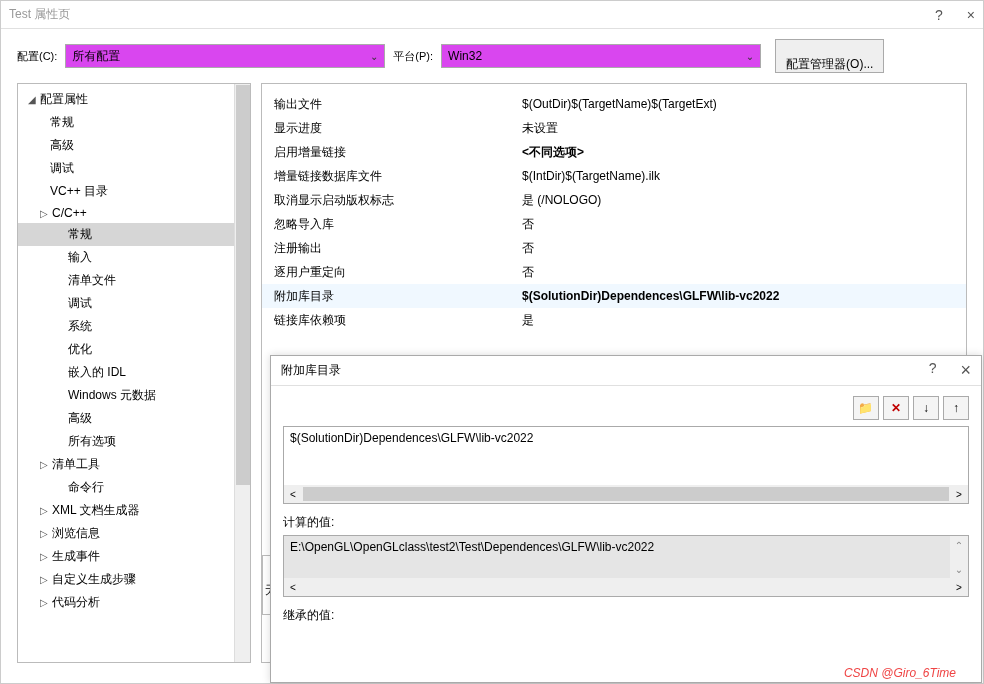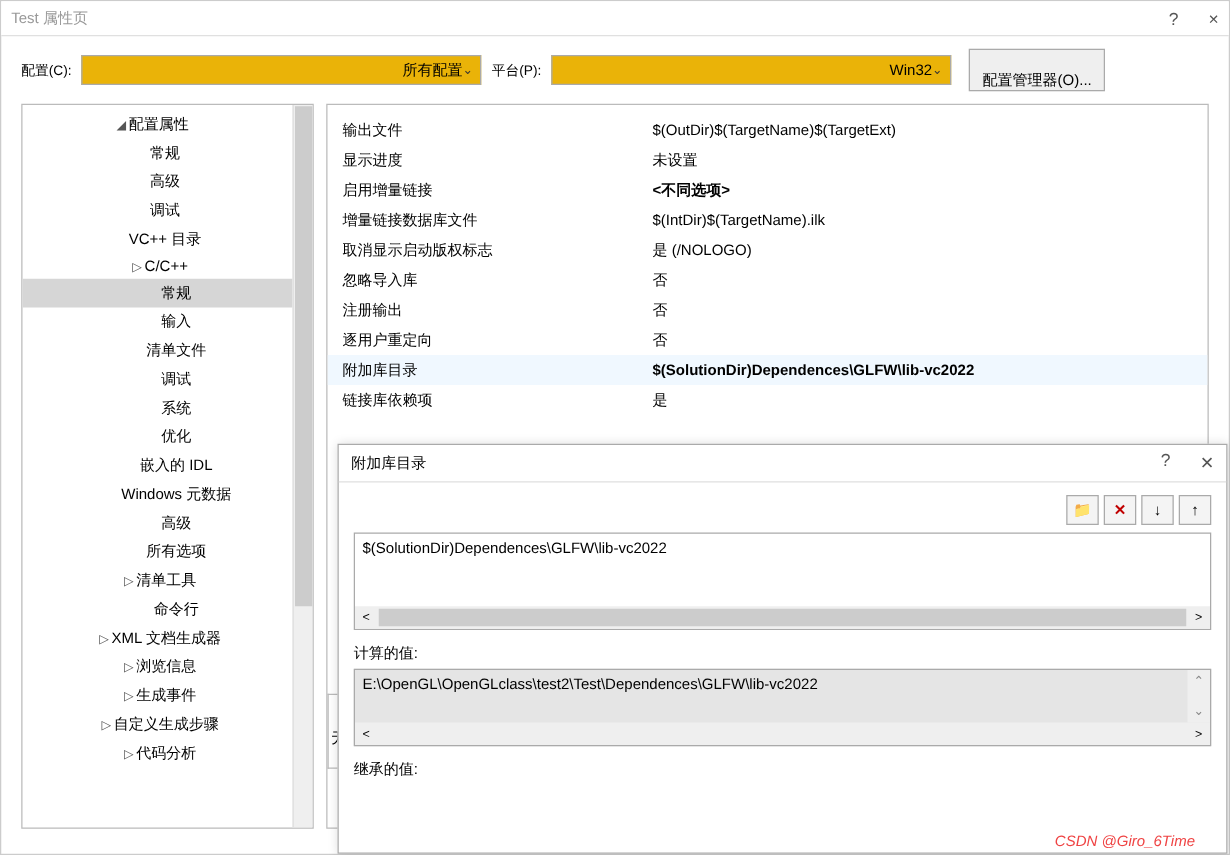--- a/index.html
+++ b/index.html
@@ -4,29 +4,29 @@
   <style>
     * { box-sizing: border-box; margin: 0; padding: 0; }
     body { font-family: "Microsoft YaHei", "Segoe UI", sans-serif; font-size: 12px; background: #fff; color: #000; width: 984px; height: 684px; overflow: hidden; position: relative; }
     .window { border: 1px solid #ccc; width: 984px; height: 684px; background: #fff; }
     .titlebar { height: 28px; background: #fff; display: flex; align-items: center; padding: 0 8px; border-bottom: 1px solid #e0e0e0; color: #999; }
     .titlebar-title { flex: 1; font-size: 12px; }
     .titlebar-btns { display: flex; gap: 24px; }
     .titlebar-btn { cursor: pointer; font-size: 14px; color: #555; }
     .topbar { padding: 10px 16px; display: flex; align-items: center; gap: 8px; }
     .label { font-size: 11px; color: #000; }
-    .select { border: 1px solid #aaa; background: #eab308; height: 24px; padding: 0 6px; font-size: 12px; display: flex; align-items: center; justify-content: flex-end; }
+    .select { border: 1px solid #aaa; background: #d946ef; height: 24px; padding: 0 6px; font-size: 12px; display: flex; align-items: center; justify-content: space-between; }
     .select-config { width: 320px; }
     .select-platform { width: 320px; }
     .chevron { font-size: 10px; color: #333; }
     .cfg-btn { border: 1px solid #aaa; background: #efefef; height: 24px; padding: 16px 10px; font-size: 12px; cursor: pointer; margin-left: 6px; }
     .main { display: flex; padding: 0 16px 12px 16px; height: 592px; gap: 10px; position: relative; }
     .tree-panel { width: 234px; border: 1px solid #bbb; background: #fff; overflow: hidden; display: flex; }
     .tree { flex: 1; padding: 4px 0; }
-    .tree-item { padding: 3px 20px 3px 24px; cursor: pointer; white-space: nowrap; font-size: 12px; color: #000; text-align: center; }
+    .tree-item { padding: 3px 20px 3px 24px; cursor: pointer; white-space: nowrap; font-size: 12px; color: #000; }
     .tree-item.l0 { padding-left: 10px; }
     .tree-item.l1 { padding-left: 32px; }
     .tree-item.l2 { padding-left: 50px; }
     .tree-item.selected { background: #d6d6d6; }
     .tree-arrow { display: inline-block; width: 12px; font-size: 10px; color: #555; }
     .tree-scroll { width: 16px; background: #efefef; border-left: 1px solid #ddd; position: relative; }
     .tree-thumb { background: #ccc; width: 14px; height: 400px; margin: 1px; }
     .right-panel { flex: 1; border: 1px solid #bbb; padding: 8px 0; overflow: hidden; }
     .prop-row { display: flex; padding: 2px 12px; font-size: 12px; line-height: 20px; }
     .prop-key { width: 248px; }

